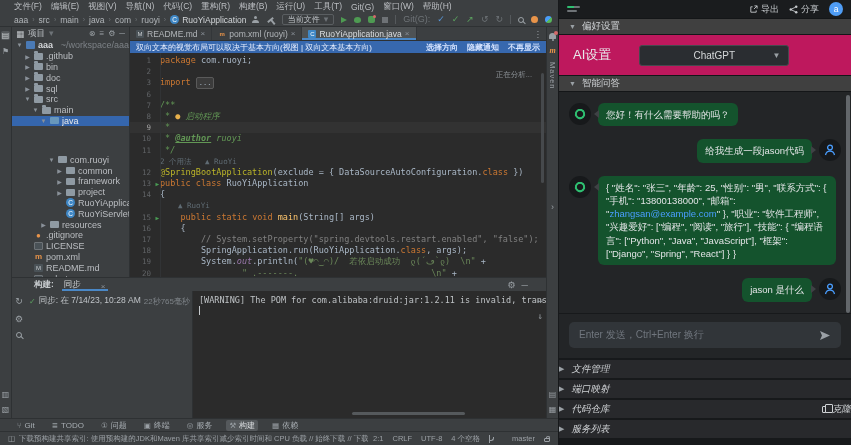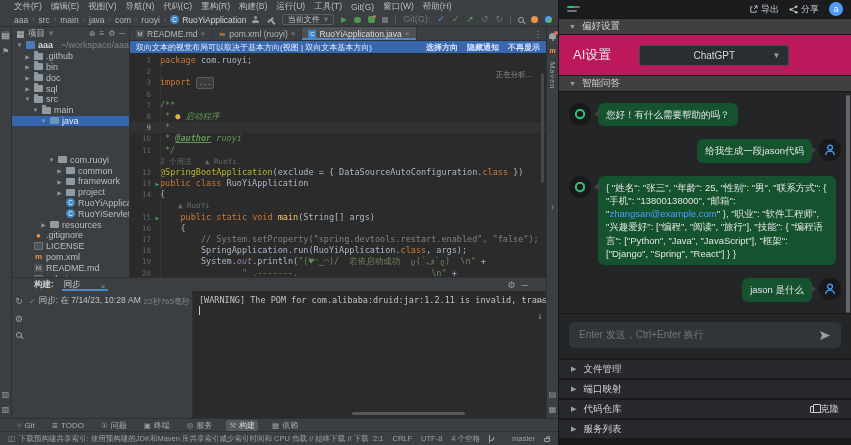--- a/index.html
+++ b/index.html
@@ -159,21 +159,21 @@
   .cavatar{width:22px;height:22px;border-radius:50%;background:#17191b;flex:none;display:flex;align-items:center;justify-content:center;}
   .bubble{max-width:200px;background:#14532d;border-radius:6px;padding:5px 8px;font-size:9.5px;line-height:1.4;color:#e2e4e6;position:relative;}
   .bubble.wide{max-width:238px;}
   .msg.bot .bubble::before{content:'';position:absolute;left:-4px;top:7px;border-top:4px solid transparent;border-bottom:4px solid transparent;border-right:5px solid #3f4245;}
   .msg.user .bubble::after{content:'';position:absolute;right:-4px;top:7px;border-top:4px solid transparent;border-bottom:4px solid transparent;border-left:5px solid #3f4245;}
   .blink{color:#4a9eff;}
   .input-zone{flex:none;padding:8px 10px 10px;border-top:1px solid #17191b;background:#232527;}
   .chat-input{height:26px;background:#313539;border-radius:5px;display:flex;align-items:center;padding:0 10px;font-size:10px;color:#70767e;gap:6px;}
   .chat-input .ph{flex:1;overflow:hidden;white-space:nowrap;}
   .as-sections{flex:none;}
-  .sec-row{height:20px;background:#28292c;border-top:2px solid #17191b;display:flex;align-items:center;gap:7px;padding:0 12px;font-size:9.5px;color:#cfd2d5;}
+  .sec-row{height:20px;background:#28292c;border-top:2px solid #17191b;display:flex;align-items:center;gap:7px;padding:0 0;font-size:9.5px;color:#cfd2d5;font-style:italic;}
   .sec-row .act{margin-left:auto;display:flex;align-items:center;gap:4px;color:#cfd2d5;}
   .i-copy{width:6px;height:7px;border:1px solid #cfd2d5;border-radius:1px;position:relative;display:inline-block;}
   .i-copy::before{content:'';position:absolute;left:1.5px;top:-2.5px;width:6px;height:7px;border:1px solid #cfd2d5;border-radius:1px;background:#28292c;}
   .as-filler{flex:none;height:7px;background:#17191b;}
   .as-scroll{position:absolute;right:1px;top:95px;width:4px;height:218px;background:#63676b;border-radius:2px;}
 </style>
 </head>
 <body>
 
 <div class="app">

